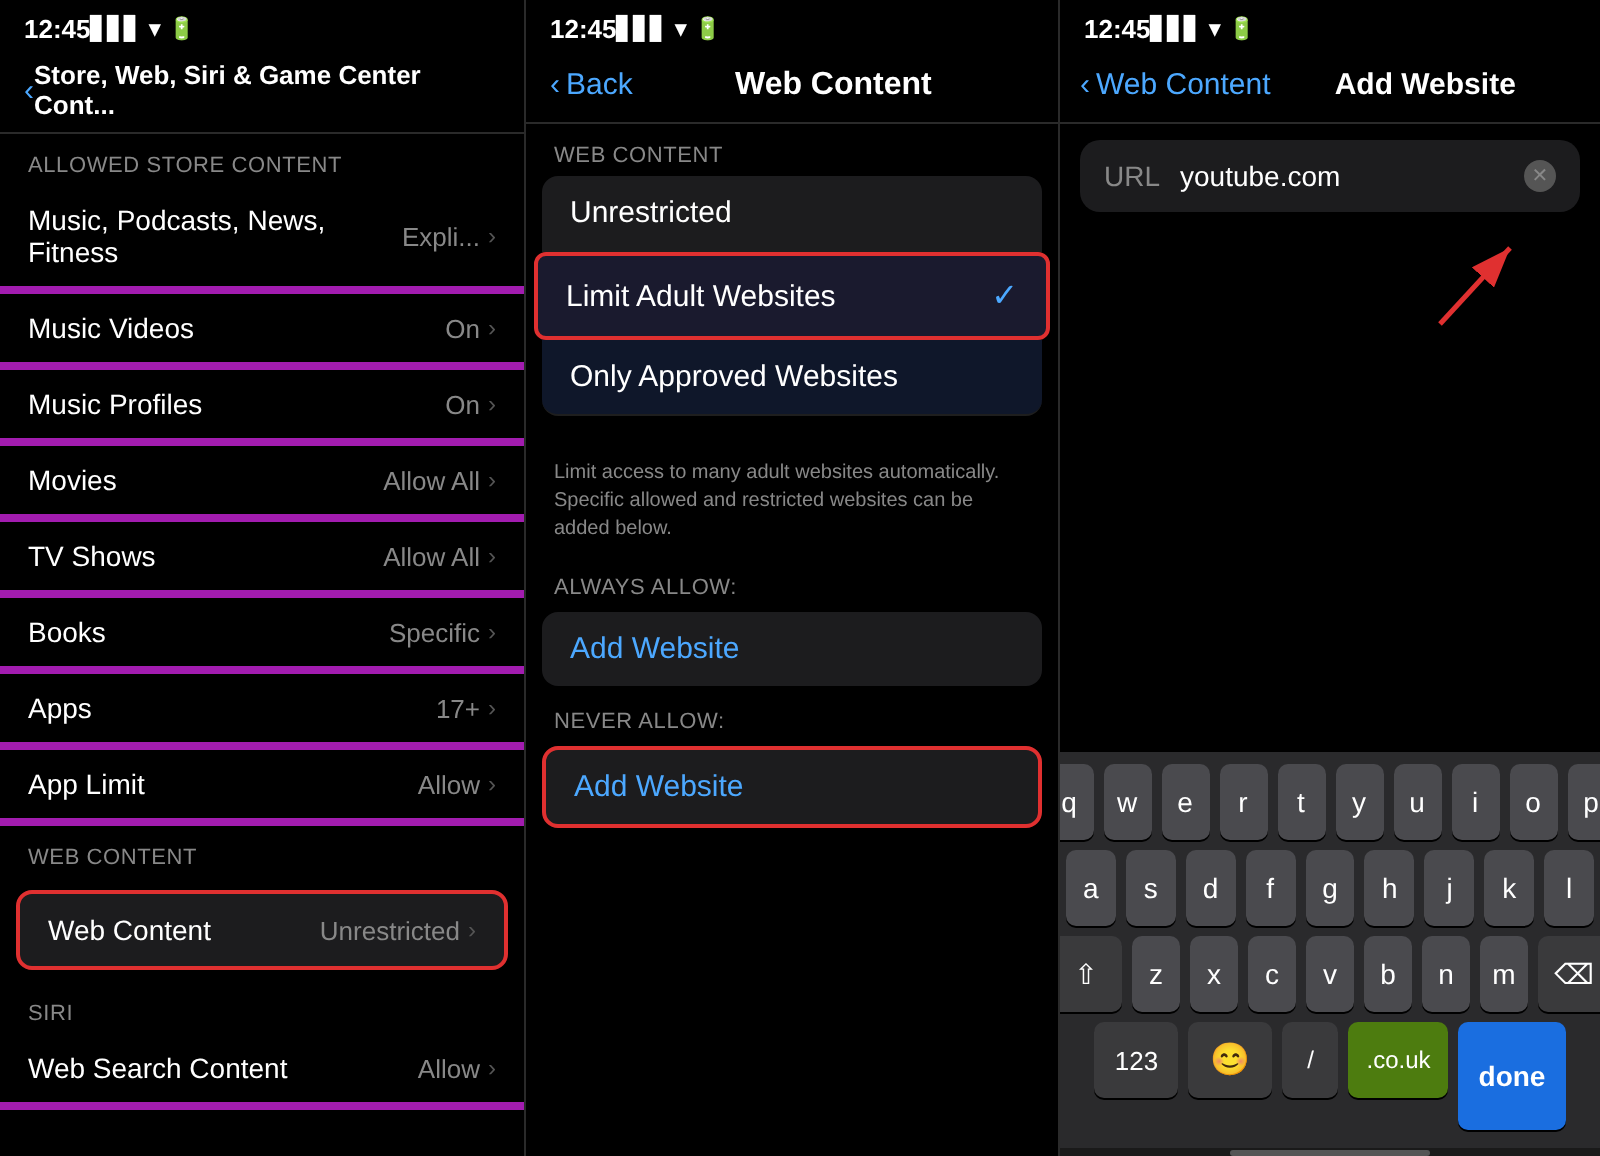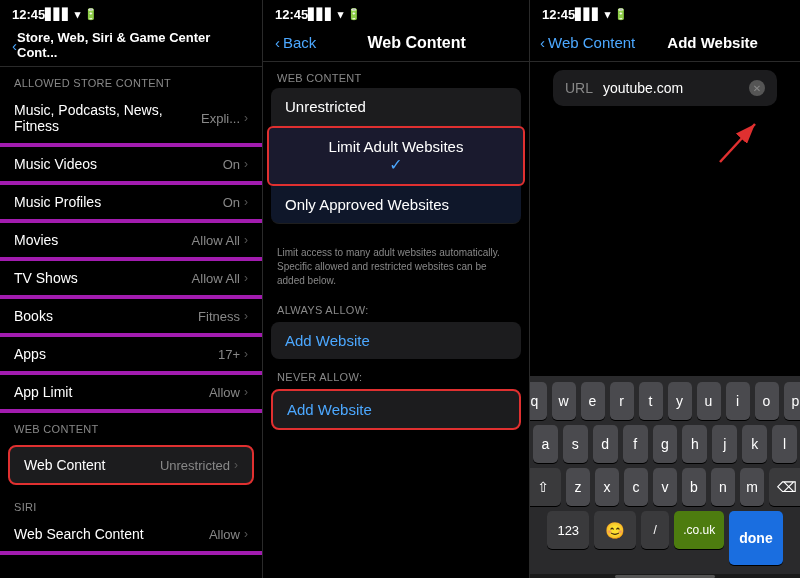--- a/index.html
+++ b/index.html
@@ -129,21 +129,20 @@
     .checkmark {
       color: #4ca8ff;
       font-size: 16px;
     }
 
     .option-selected {
       background: #1a1a2e;
       border: 2px solid #e03030;
       border-radius: 6px;
       margin: 0 4px;
-      flex-direction: column;
     }
 
     .info-text {
       font-size: 10px;
       color: #888;
       padding: 22px 14px 8px;
       line-height: 1.4;
     }
 
     .sub-section-header {
@@ -182,21 +181,21 @@
       background: #000;
     }
 
     .panel-3 .nav-bar {
       padding: 4px 10px 6px;
     }
 
     .url-container {
       background: #1c1c1e;
       border-radius: 10px;
-      margin: 8px 23px;
+      margin: 8px 10px;
       padding: 10px 12px;
       display: flex;
       align-items: center;
       gap: 8px;
     }
     .url-label {
       color: #888;
       font-size: 14px;
       min-width: 30px;
     }
@@ -363,21 +362,21 @@
       <span class="list-item-value">Allow All</span>
       <span class="chevron">›</span>
     </div>
     <div class="list-item">
       <span class="list-item-label">TV Shows</span>
       <span class="list-item-value">Allow All</span>
       <span class="chevron">›</span>
     </div>
     <div class="list-item">
       <span class="list-item-label">Books</span>
-      <span class="list-item-value">Fitness</span>
+      <span class="list-item-value">Specific</span>
       <span class="chevron">›</span>
     </div>
     <div class="list-item">
       <span class="list-item-label">Apps</span>
       <span class="list-item-value">17+</span>
       <span class="chevron">›</span>
     </div>
     <div class="list-item">
       <span class="list-item-label">App Limit</span>
       <span class="list-item-value">Allow</span>

